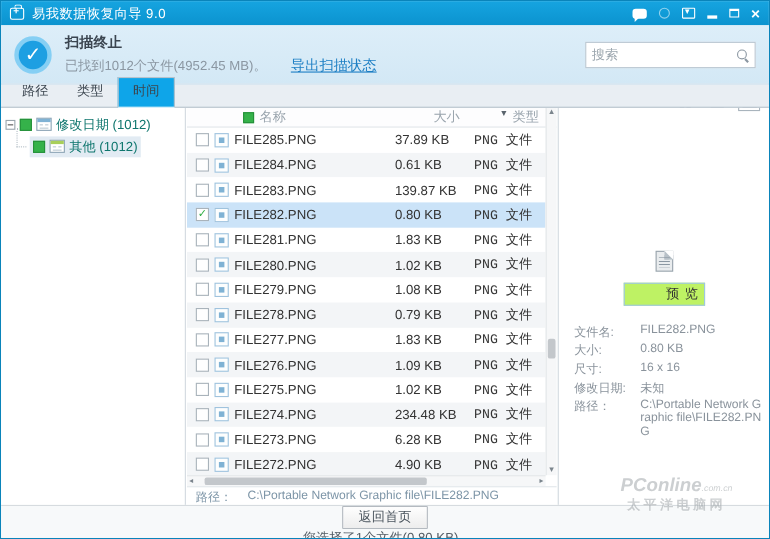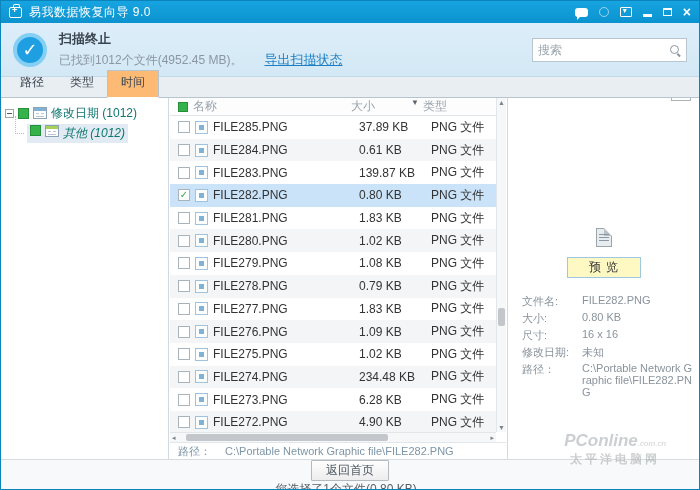--- a/index.html
+++ b/index.html
@@ -34,60 +34,60 @@
   .searchbox { position:absolute; right:12px; top:15px; width:155px; height:24px; background:#fff; border:1px solid #b9c6d1; display:flex; align-items:center; padding:0 5px; }
   .searchbox input { border:none; outline:none; flex:1; font-size:12px; color:#333; font-family:inherit; min-width:0; }
   .searchbox input::placeholder { color:#9aa5ad; }
   .mag { width:12px; height:12px; position:relative; flex:none; }
   .mag::before { content:""; position:absolute; left:1px; top:1px; width:7px; height:7px; border:1.5px solid #8b97a2; border-radius:50%; }
   .mag::after { content:""; position:absolute; left:9px; top:9px; width:4px; height:1.5px; background:#8b97a2; transform:rotate(45deg); transform-origin:0 0; }
 
   
   .tabbar { height:21px; background:#e9eef3; border-bottom:1px solid #b7c3cd; display:flex; align-items:flex-end; padding-left:6px; position:relative; z-index:2; }
   .tab { padding:3px 13px 6px; color:#3c4650; cursor:pointer; font-size:12px; }
-  .tab.active { background:#fdba74; border:1px solid #b7c3cd; border-bottom:1px solid #fff; margin-bottom:-1px; }
+  .tab.active { background:#0ea5e9; border:1px solid #b7c3cd; border-bottom:1px solid #fff; margin-bottom:-1px; }
 
   
   .main { position:absolute; top:97px; left:0; right:0; bottom:30px; background:#fff; }
 
   
   .tree { position:absolute; left:0; top:0; bottom:0; width:168px; border-right:1px solid #d2d9df; padding-top:5px; overflow:hidden; }
   .tree-row { display:flex; align-items:center; height:20px; padding-left:4px; color:#0f766e; cursor:pointer; white-space:nowrap; }
   .tree-row.child { padding-left:14px; }
   .tree-row.selected .tree-label-wrap { background:#e2ebf3; }
-  .tree-label-wrap { display:flex; padding:1px 3px;font-style:italic; }
+  .tree-label-wrap { display:flex; align-items:center; padding:1px 3px; }
   .expander { width:9px; height:9px; border:1px solid #9aa5ad; background:#fff; position:relative; margin-right:4px; flex:none; }
   .expander::after { content:""; position:absolute; left:1px; top:3px; width:5px; height:1px; background:#555; }
   .connector { width:9px; height:18px; border-left:1px dotted #b4bec6; border-bottom:1px dotted #b4bec6; margin:-8px 3px 8px 0; flex:none; }
   .gcheck { width:11px; height:11px; background:#35b24a; border:1px solid #25903a; margin-right:4px; flex:none; }
   .cal-ico { width:14px; height:12px; border:1px solid #8ba4b5; background:#fff; margin-right:4px; flex:none; position:relative; }
   .cal-ico::before { content:""; position:absolute; left:0; top:0; right:0; height:3px; background:#7fb2d4; }
   .cal-ico.green::before { background:#a8cf5a; }
   .cal-ico::after { content:""; position:absolute; left:2px; top:5px; width:8px; height:4px;
       background:linear-gradient(#b9c8d2,#b9c8d2) 0 0/3px 1px no-repeat, linear-gradient(#b9c8d2,#b9c8d2) 0 3px/8px 1px no-repeat, linear-gradient(#b9c8d2,#b9c8d2) 5px 0/3px 1px no-repeat; }
   .tree-label { font-size:12px; }
 
   
   .filelist { position:absolute; left:169px; top:0; width:336px; bottom:0; }
-  .flt-header { height:18px; display:flex; align-items:center; color:#98a3ac; border-bottom:1px solid #e1e6ea; background:#fdfdfe; font-size:12px; }
+  .flt-header { height:18px; display:flex; align-items:center; color:#98a3ac; border-bottom:1px solid #e1e6ea; background:#fdfdfe; font-size:12px;padding-left:43px; }
   .col-name { width:181px; display:flex; align-items:center; padding-left:8px; }
   .col-name .gcheck { width:10px; height:10px; margin-right:5px; }
   .col-size { width:72px; display:flex; align-items:flex-start; }
   .col-type { flex:1; }
   .sort-arrow { margin-left:auto; margin-right:4px; font-size:8px; color:#5a646d; }
   .rows { position:absolute; left:0; right:10px; top:18px; bottom:27px; overflow:hidden; }
   .frow { height:22.7px; display:flex; align-items:center; color:#333; cursor:default; }
   .frow:nth-child(even) { background:#f3f5f7; }
   .frow.selected { background:#cbe3f8; }
   .rcheck { width:12px; height:12px; background:#fff; border:1px solid #a9b3bb; margin:0 5px 0 8px; flex:none; font-size:10px; line-height:10px; text-align:center; color:#2fae44; font-weight:bold; }
   .file-ico { width:13px; height:13px; border:1px solid #9fc3de; background:#fdfefe; margin-right:5px; flex:none; position:relative; }
   .file-ico::after { content:""; position:absolute; left:3px; top:3px; width:5px; height:5px; background:#7fb2d4; }
   .frow .name { width:146px; white-space:nowrap; overflow:hidden; }
   .frow .size { width:72px; }
-  .frow .type { flex:1; }
+  .frow .type { flex:1;font-family:Liberation Mono, monospace; }
 
   
   .vscroll { position:absolute; right:0; top:0; bottom:27px; width:10px; background:#f6f7f8; border-left:1px solid #e3e6e9; }
   .vscroll .arr { position:absolute; left:0; right:0; text-align:center; font-size:7px; color:#7b858d; }
   .vscroll .arr.up { top:1px; } .vscroll .arr.down { bottom:1px; }
   .vscroll .thumb { position:absolute; left:1px; width:7px; top:63%; height:18px; background:#c3c7cb; border-radius:2px; }
   .hscroll { position:absolute; left:0; right:10px; bottom:17px; height:10px; background:#f6f7f8; border-top:1px solid #e3e6e9; }
   .hscroll .thumb { position:absolute; left:16px; width:62%; top:1px; height:7px; background:#c3c7cb; border-radius:2px; }
   .hscroll .arr { position:absolute; top:0; font-size:7px; color:#7b858d; line-height:10px; }
   .hscroll .arr.left { left:2px; } .hscroll .arr.right { right:2px; }
@@ -105,21 +105,21 @@
   .eye::after { content:""; position:absolute; left:3.5px; top:1.5px; width:3px; height:3px; border-radius:50%; background:#5f6a72; }
   .gridi { width:10px; height:10px; display:grid; grid-template-columns:4px 4px; grid-template-rows:4px 4px; gap:2px; }
   .gridi span { border:1px solid #5f6a72; }
   .listi { width:12px; height:10px; background:linear-gradient(#5f6a72,#5f6a72) 0 0/12px 2px no-repeat, linear-gradient(#5f6a72,#5f6a72) 0 4px/12px 2px no-repeat, linear-gradient(#5f6a72,#5f6a72) 0 8px/12px 2px no-repeat; }
   .paneli { width:13px; height:11px; border:1px solid #444c52; position:relative; }
   .paneli::after { content:""; position:absolute; right:1px; top:1px; bottom:1px; width:4px; background:#444c52; }
   .doc-ico { width:16px; height:19px; background:#e9ecee; border:1px solid #9aa5ad; margin:130px auto 10px; position:relative; }
   .doc-ico::before { content:""; position:absolute; right:-1px; top:-1px; border:4px solid #fff; border-left-color:#b7c0c7; border-bottom-color:#b7c0c7; }
   .doc-ico::after { content:""; position:absolute; left:2px; top:5px; right:2px; height:9px;
       background:repeating-linear-gradient(#8b97a2 0 1px, transparent 1px 3px); }
-  .preview-btn { width:74px; height:21px; margin:0 auto; background:#fef9c3; border:1px solid #9ec7e4; color:#333; font-size:12px; text-align:center; line-height:19px; letter-spacing:5px; padding-left:5px; cursor:pointer; }
+  .preview-btn { width:74px; height:21px; margin:0 auto; background:#bef264; border:1px solid #9ec7e4; color:#333; font-size:12px; text-align:right; line-height:19px; letter-spacing:5px; padding-left:5px; cursor:pointer; }
   .pv-fields { margin:16px 4px 0 14px; font-size:11px; color:#8a939c; }
   .pv-field { display:flex; margin-bottom:2px; }
   .pv-label { width:60px; flex:none; }
   .pv-value { flex:1; word-break:break-all; }
 
   
   .footer { position:absolute; left:0; right:0; bottom:0; height:30px; background:#f7f9fa; border-top:1px solid #d6dbdf; display:flex; align-items:center; padding:0 8px;flex-direction:column; }
   .back-btn { height:21px; padding:0 14px; background:linear-gradient(#fefefe,#ededed); border:1px solid #b4bac0; border-radius:1px; color:#4c565f; font-size:12px; line-height:19px; cursor:pointer; }
   .fspacer { flex:1; }
   .sel-text { color:#555e66; font-size:12px; margin-right:8px; }

